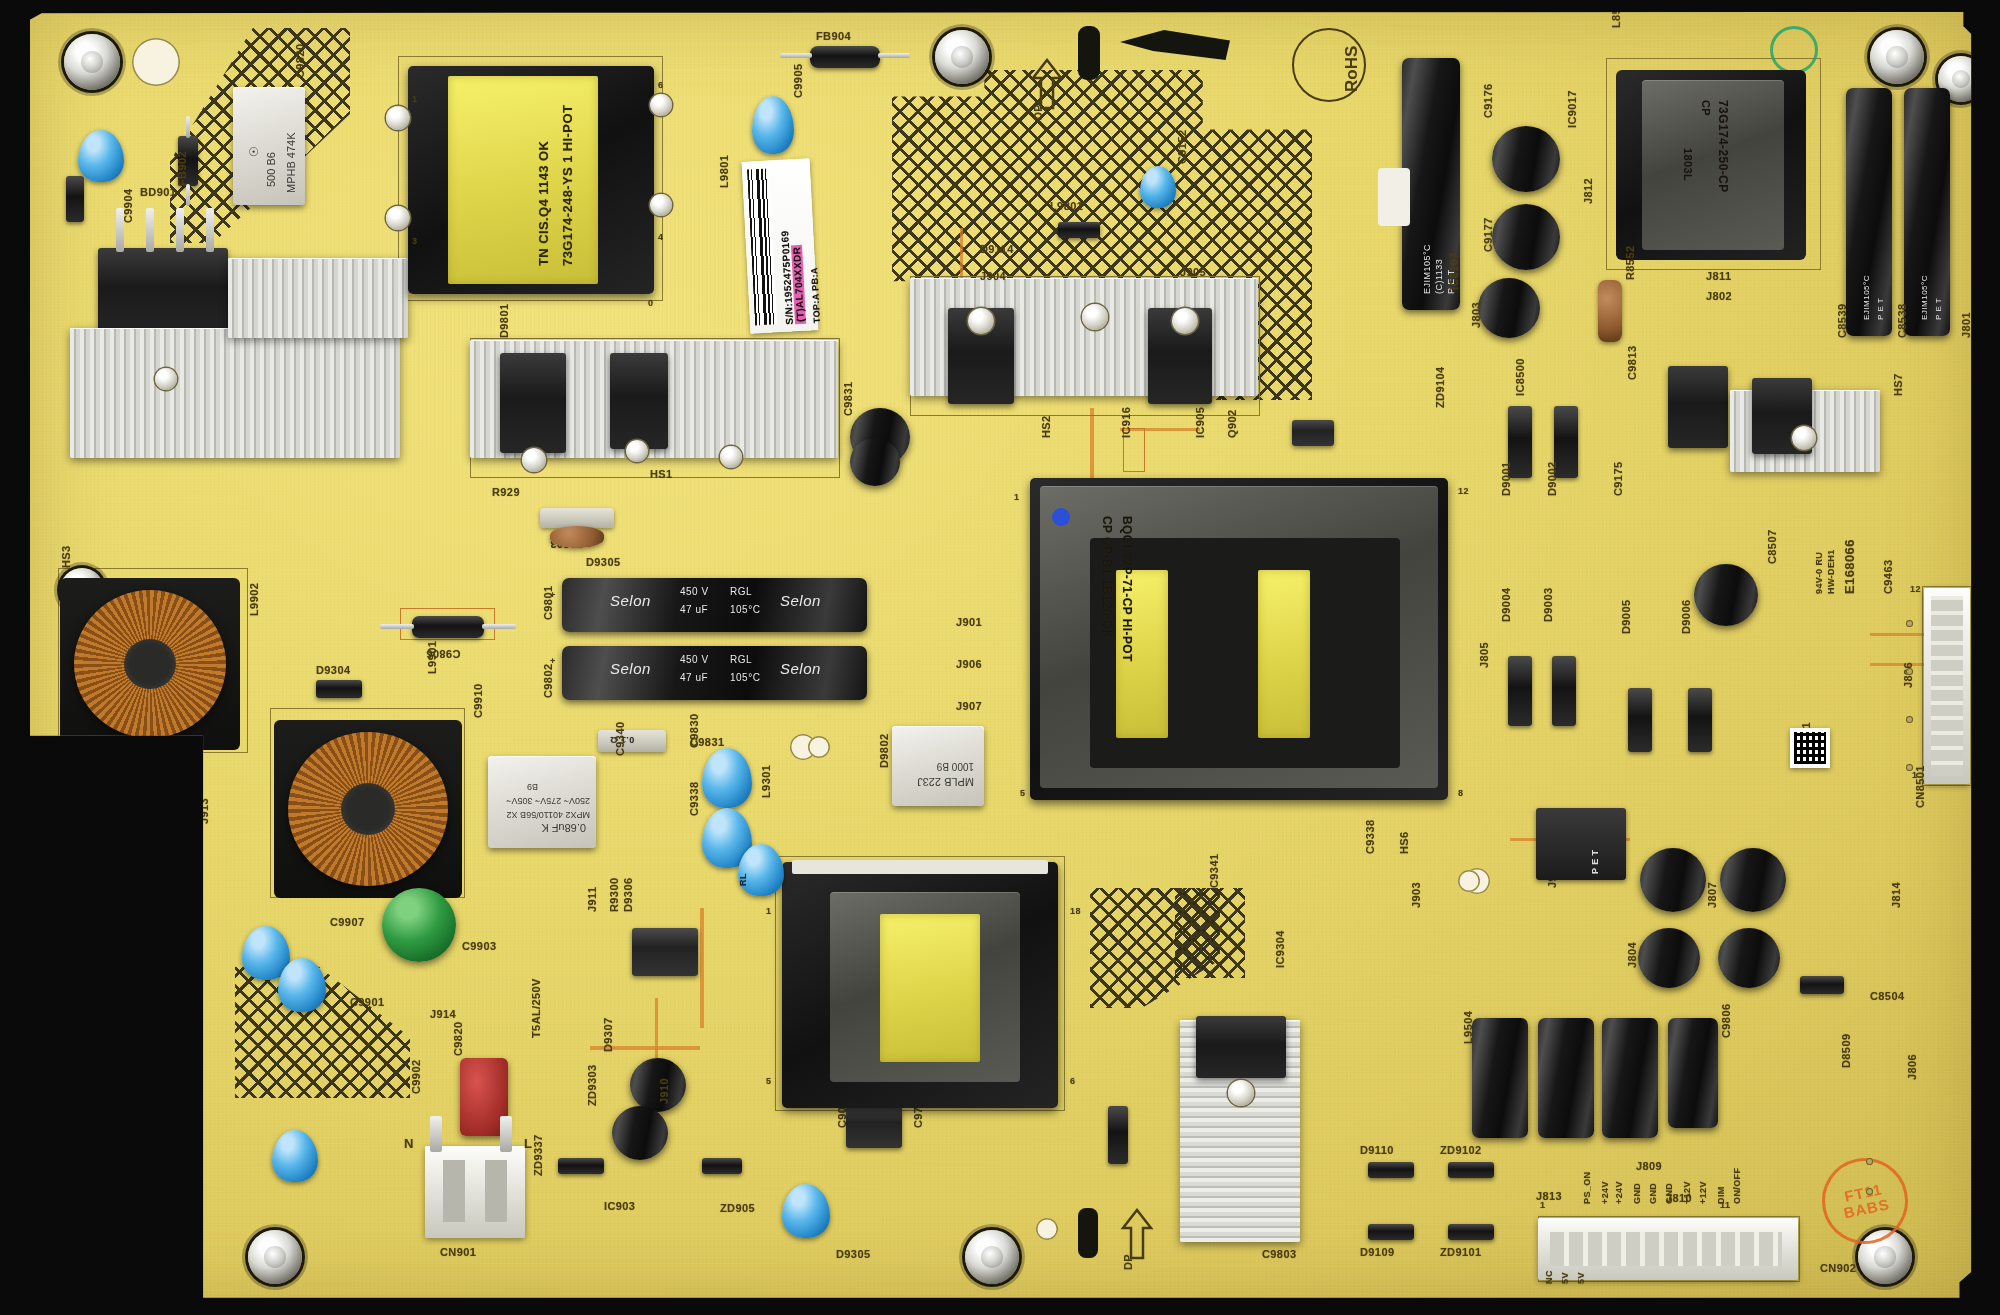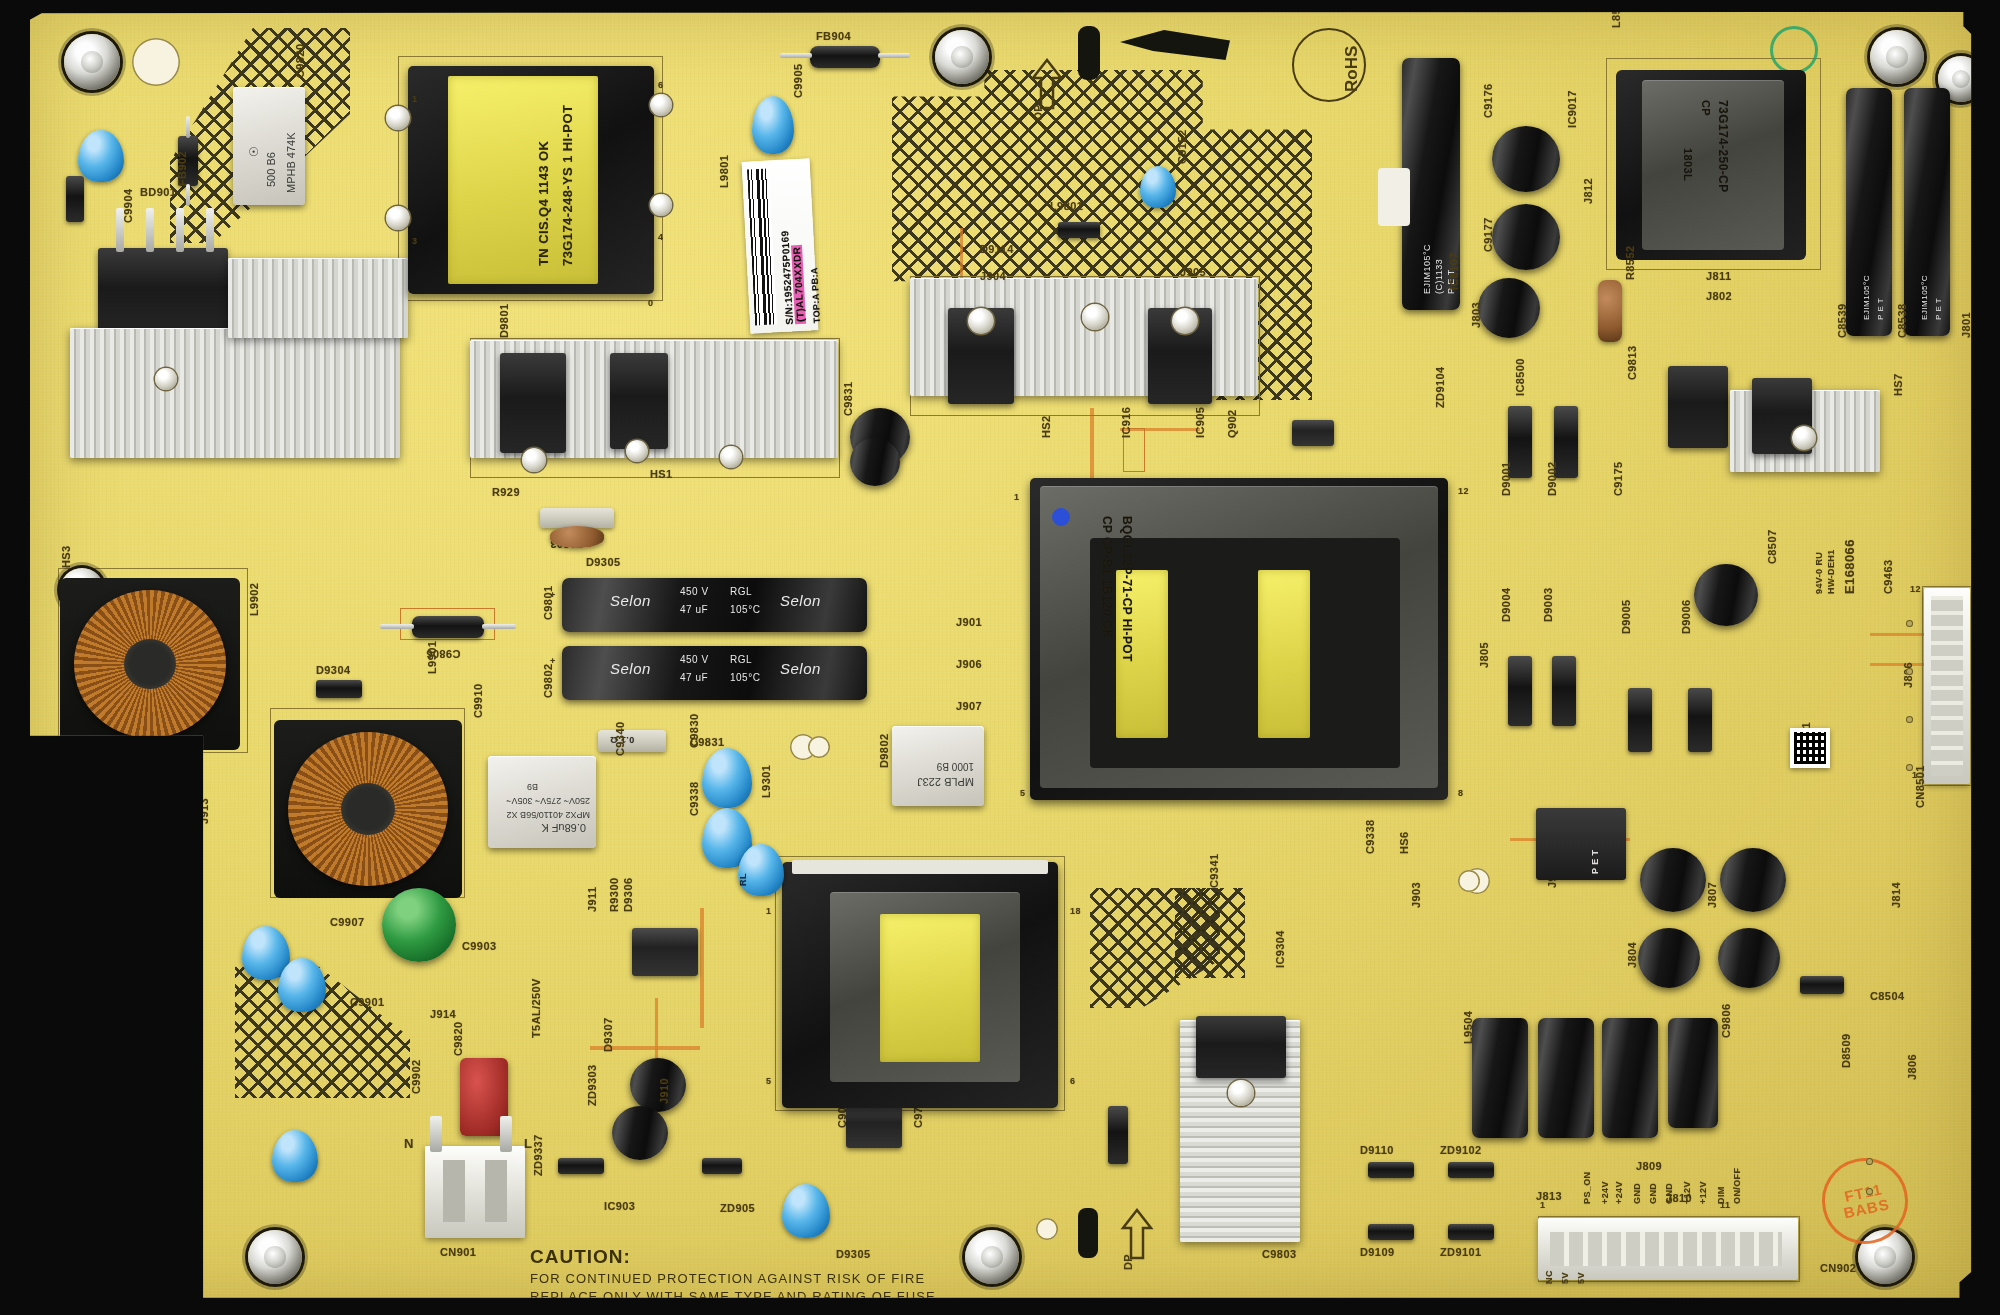--- a/index.html
+++ b/index.html
@@ -641,25 +641,20 @@
     <div class="silk" style="left:1506px;top:1182px;">J813</div>
     <div class="silk" style="left:1606px;top:1152px;">J809</div>
     <div class="silk" style="left:1636px;top:1184px;">J810</div>
 
     <div class="stamp" style="left:1792px;top:1150px;width:86px;height:86px;">
       <span style="text-align:center;line-height:1.1;">FT11 BABS</span>
     </div>
 
     <div class="bigpn r90" style="left:1952px;top:768px;">715G4654-P01-W20-003M</div>
 
-    <div class="caution" style="left:500px;top:1238px;">
-      <div class="h">CAUTION:</div>
-      <div class="l">FOR CONTINUED PROTECTION AGAINST RISK OF FIRE</div>
-      <div class="l">REPLACE ONLY WITH SAME TYPE AND RATING OF FUSE.</div>
-    </div>
 
     <div class="a" style="left:1000px;top:50px;width:34px;height:52px;">
       <svg width="34" height="52" viewBox="0 0 34 52">
           <path d="M17 2 L31 20 L23 20 L23 50 L11 50 L11 20 L3 20 Z" fill="none" stroke="#4a3c12" stroke-width="2.5"></path>
         </svg>
     </div>
     <div class="silk r90" style="left:1002px;top:112px;">DP</div>
     <div class="a" style="left:1090px;top:1200px;width:34px;height:52px;">
       <svg width="34" height="52" viewBox="0 0 34 52">
           <path d="M17 2 L31 20 L23 20 L23 50 L11 50 L11 20 L3 20 Z" fill="none" stroke="#4a3c12" stroke-width="2.5"></path>

